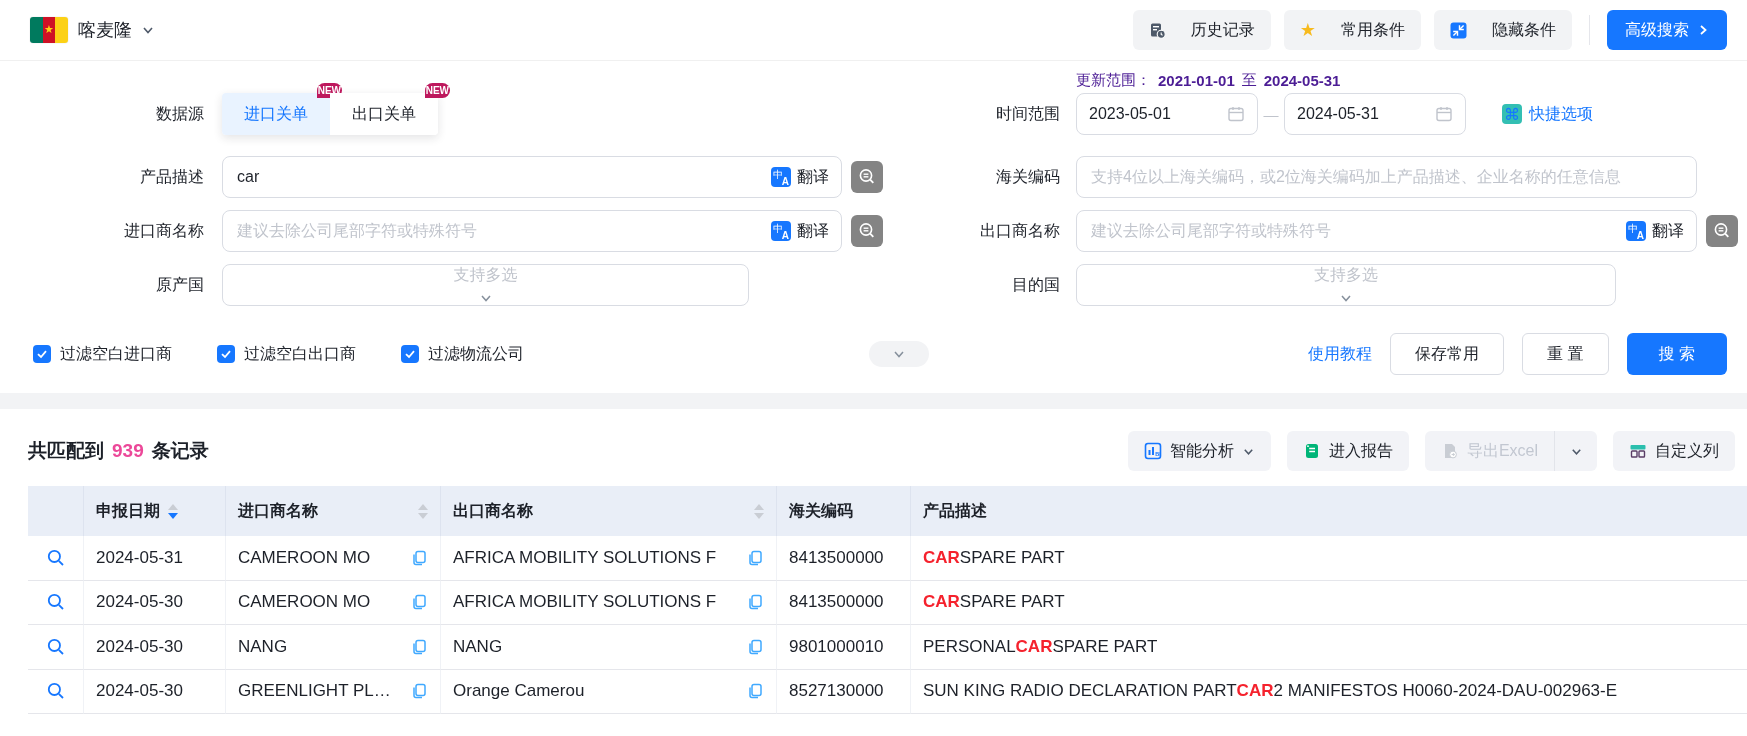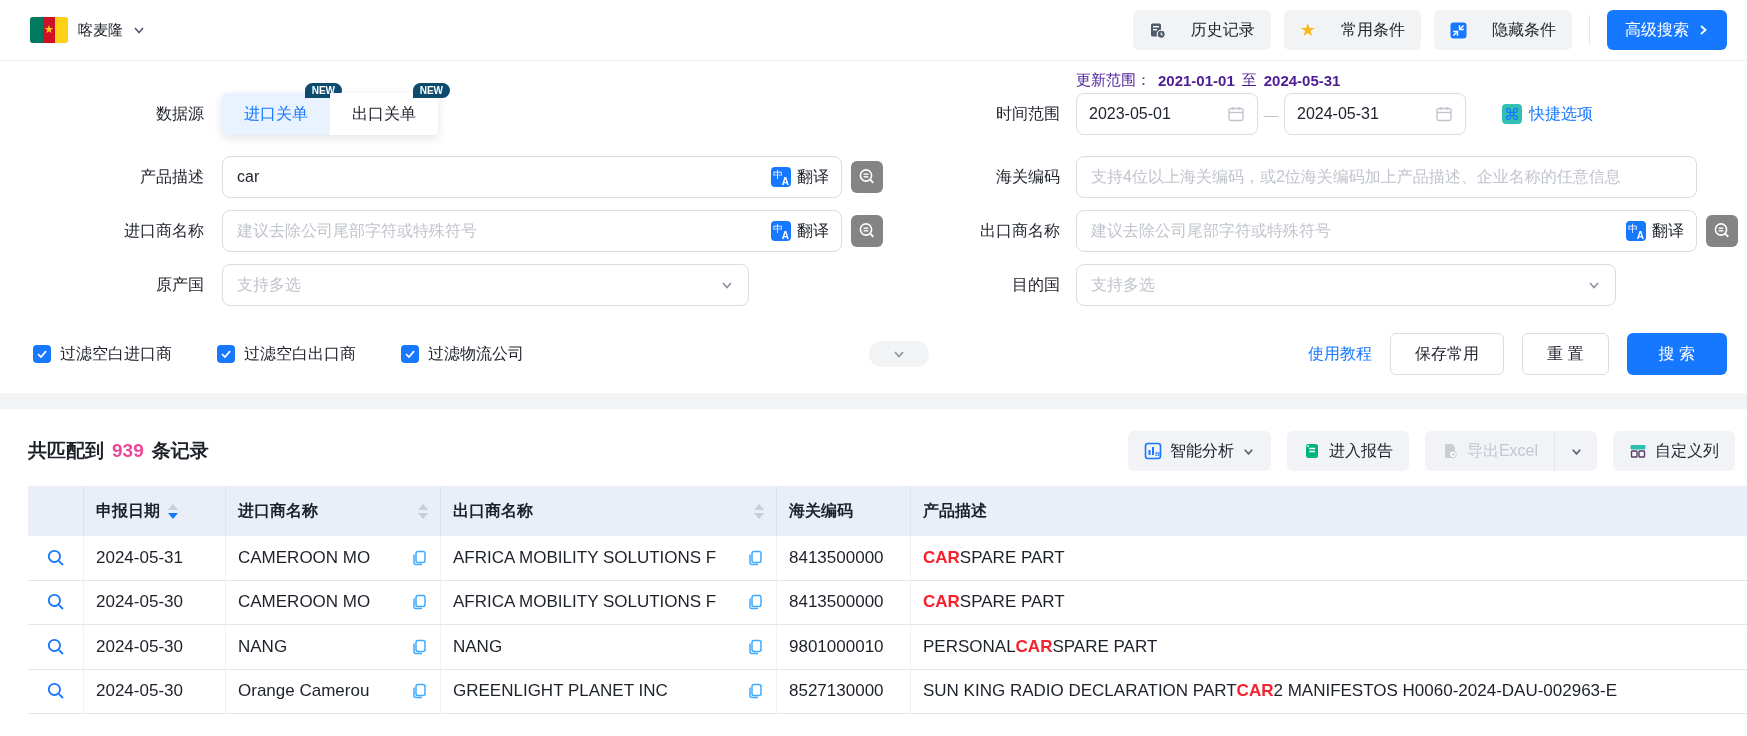--- a/index.html
+++ b/index.html
@@ -8,21 +8,21 @@
   .app { position:relative; width:1747px; height:736px; }
 
   
   .topbar { height:61px; border-bottom:1px solid #f0f0f0; display:flex; align-items:center;
     padding:0 20px 0 30px; }
   .country-picker { display:flex; align-items:center; gap:10px; cursor:pointer; }
   .flag { width:38px; height:26px; border-radius:3px; overflow:hidden; display:flex; box-shadow:0 0 1px rgba(0,0,0,.3); }
   .flag i { flex:1; position:relative; }
   .flag .fg { background:#007a5e; } .flag .fr { background:#ce1126; } .flag .fy { background:#fcd116; }
   .flag .star { position:absolute; left:50%; top:50%; transform:translate(-50%,-54%); color:#fcd116; font-size:11px; font-style:normal; }
-  .country-name { font-size:15px; }
+  .country-name { font-size:18px; }
   .chev { width:12px; height:12px; }
   .topbar-actions { margin-left:auto; display:flex; align-items:center; gap:13px; }
   .gbtn { display:flex; align-items:center; gap:25px; height:40px; padding:0 16px; background:#f2f3f5;
     border:none; border-radius:6px; font-size:16px; color:#1d2129; cursor:pointer; font-family:inherit; }
   .vdiv { width:1px; height:30px; background:#e5e6eb; margin:0 4px; }
   .blue-btn { display:flex; align-items:center; gap:8px; height:40px; padding:0 18px; background:#1677ff;
     border:none; border-radius:6px; font-size:16px; color:#fff; cursor:pointer; font-family:inherit; }
   .star-ico { color:#f7ba1e; font-size:18px; line-height:1; }
 
   
@@ -43,31 +43,31 @@
   .w620 { width:620px; } .w621 { width:621px; } .w527 { width:527px; } .w540 { width:540px; }
   .translate { display:flex; align-items:center; gap:6px; padding-right:12px; cursor:pointer; flex:none; }
   .translate span { font-size:16px; color:#1d2129; }
   .t-ico { position:relative; width:20px; height:20px; background:#1677ff; border-radius:4px; flex:none; }
   .t-ico em { position:absolute; font-style:normal; color:#fff; }
   .t-ico .zh { left:2px; top:1px; font-size:10px; }
   .t-ico .en { right:2px; bottom:0px; font-size:10px; font-weight:bold; }
   .approx { width:32px; height:32px; margin-left:9px; background:#848484; border-radius:6px;
     display:flex; align-items:center; justify-content:center; cursor:pointer; flex:none; }
   .sel { height:42px; border:1px solid #d9dce3; border-radius:8px; display:flex; align-items:center;
-    padding:0 14px; cursor:pointer; }
+    padding:0 14px; cursor:pointer;flex-direction:column; }
   .sel .ph { color:#c0c4cc; font-size:16px; flex:1; }
   
   .tabs { display:flex; border-radius:4px; box-shadow:0 3px 10px rgba(29,33,41,.12); }
   .tab { position:relative; height:42px; padding:0 22px; display:flex; align-items:center;
     font-size:16px; background:#fff; cursor:pointer; }
   .tab.first { border-radius:4px 0 0 4px; }
   .tab.last { border-radius:0 4px 4px 0; }
   .tab.active { background:#e9f3ff; color:#1677ff; }
-  .new-badge { position:absolute; top:-10px; right:-12px; background:#0c4a6e; color:#fff;
-    font-size:10px; font-weight:bold; font-style:normal; padding:2px 7px; border-radius:9px 9px 9px 0; }
+  .new-badge { position:absolute; top:-10px; right:-12px; background:#be185d; color:#fff;
+    font-size:10px; font-weight:bold; font-style:normal; padding:2px 1px; border-radius:9px 9px 9px 0; }
   
   .date-box { width:182px; height:42px; border:1px solid #d9dce3; border-radius:8px;
     display:flex; align-items:center; padding:0 12px; }
   .date-box .dval { flex:1; font-size:16px; }
   .range-sep { width:26px; text-align:center; color:#c0c4cc; font-size:15px; }
   .quick { display:flex; align-items:center; gap:7px; margin-left:36px; cursor:pointer; }
   .quick-ico { width:20px; height:20px; border-radius:4px; background:#33bfb3; color:#fff; font-size:14px;
     display:flex; align-items:center; justify-content:center; }
   .quick span { font-size:16px; color:#1677ff; }
 
@@ -545,30 +545,30 @@
         </div>
 
       <div class="td c">
           <svg width="20" height="20" viewBox="0 0 20 20">
             <circle cx="8.4" cy="8.4" r="5.6" fill="none" stroke="#1677ff" stroke-width="1.8"></circle>
             <line x1="12.8" y1="12.8" x2="17" y2="17" stroke="#1677ff" stroke-width="1.8"></line>
           </svg>
         </div>
       <div class="td">2024-05-30</div>
       <div class="td">
+          <span class="cell-text">GREENLIGHT PLANET INC</span>
+          <span class="copy">
+            <svg width="18" height="18" viewBox="0 0 18 18">
+              <rect x="6" y="2.5" width="9" height="11" rx="2" fill="none" stroke="#40a9ff" stroke-width="1.5"></rect>
+              <path d="M4 5.5 v8 a2 2 0 0 0 2 2 h6" fill="none" stroke="#40a9ff" stroke-width="1.5"></path>
+            </svg>
+          </span>
+        </div>
+      <div class="td">
           <span class="cell-text">Orange Camerou</span>
-          <span class="copy">
-            <svg width="18" height="18" viewBox="0 0 18 18">
-              <rect x="6" y="2.5" width="9" height="11" rx="2" fill="none" stroke="#40a9ff" stroke-width="1.5"></rect>
-              <path d="M4 5.5 v8 a2 2 0 0 0 2 2 h6" fill="none" stroke="#40a9ff" stroke-width="1.5"></path>
-            </svg>
-          </span>
-        </div>
-      <div class="td">
-          <span class="cell-text">GREENLIGHT PLANET INC</span>
           <span class="copy">
             <svg width="18" height="18" viewBox="0 0 18 18">
               <rect x="6" y="2.5" width="9" height="11" rx="2" fill="none" stroke="#40a9ff" stroke-width="1.5"></rect>
               <path d="M4 5.5 v8 a2 2 0 0 0 2 2 h6" fill="none" stroke="#40a9ff" stroke-width="1.5"></path>
             </svg>
           </span>
         </div>
       <div class="td">8527130000</div>
       <div class="td">
           <span>SUN KING RADIO DECLARATION PART </span>

